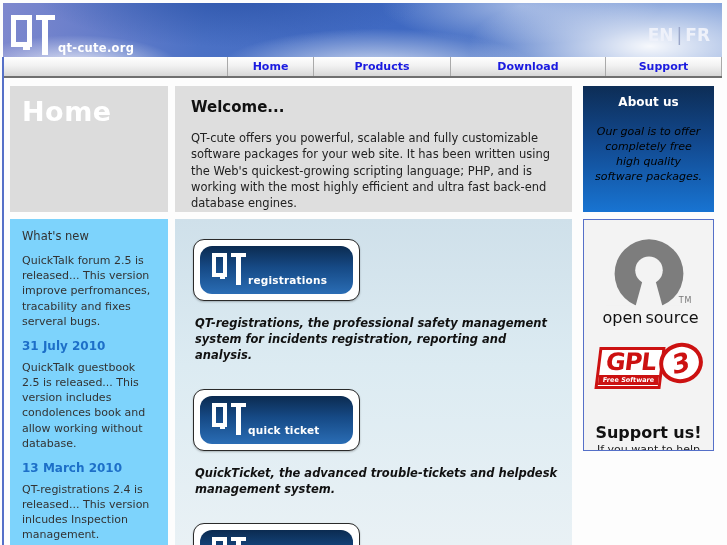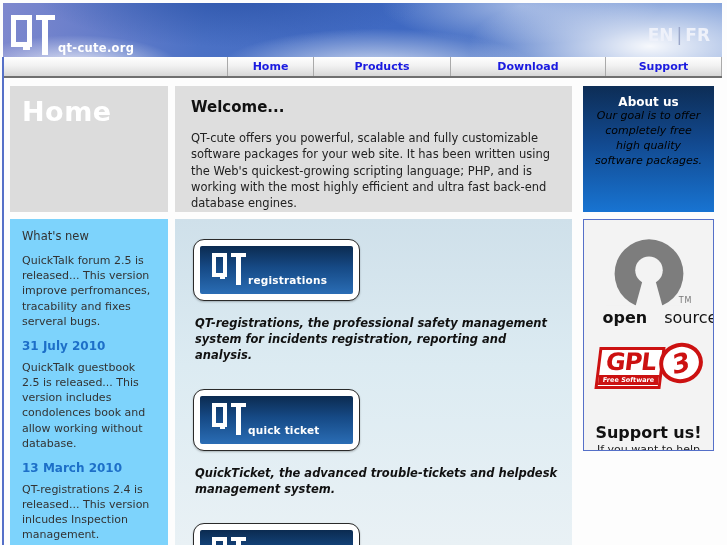--- a/index.html
+++ b/index.html
@@ -77,50 +77,50 @@
   #products-panel {
     left:175px; top:219px; width:397px; height:326px;
     background:linear-gradient(180deg,#cfe0ea 0%,#dcebf2 45%,#e9f1f5 100%);
     padding:20px 20px 0 18px; overflow:hidden;
   }
   .logo-card {
     width:167px; background:#fff; border:1px solid #2a2a2a; border-radius:11px;
     padding:6px; box-shadow:0 1px 2px rgba(0,0,0,.25); cursor:pointer;
   }
   .logo-card .logo-inner {
-    position:relative; height:48px; border-radius:2px;
+    position:relative; height:48px; border-radius:12px;
     background:linear-gradient(180deg,#0b2b50 0%,#164a86 45%,#2a6db5 100%);
   }
   .logo-inner .qt-q { left:12px; top:7px; width:15px; height:24px; border-width:4px; }
   .logo-inner .qt-q::after { right:-2px; bottom:-6px; width:5px; height:5px; }
   .logo-inner .qt-t { left:31px; top:7px; width:15px; height:32px; }
   .logo-inner .qt-t::before { height:4px; }
   .logo-inner .qt-t::after { left:5px; width:5px; height:32px; }
   .logo-label { position:absolute; left:48px; bottom:8px; color:#fff; font-size:10.5px; font-weight:bold; letter-spacing:.2px; }
 
   .product-caption { font-size:11.5px; font-weight:bold; font-style:italic; color:#111; line-height:1.4; margin:14px 0 26px 2px; width:372px; }
 
   
   #about-box {
     left:583px; top:86px; width:131px; height:126px;
     background:linear-gradient(180deg,#0d2d56 0%,#12498f 45%,#1874d2 100%);
     text-align:center; padding:9px 10px;
   }
-  #about-box .about-title { color:#fff; font-size:12px; font-weight:bold; }
+  #about-box .about-title { color:#fff; font-size:12px; font-weight:bold; margin-bottom:16px; }
   #about-box .about-body { color:#000; font-size:11px; font-weight:normal; font-style:italic; line-height:1.35; }
 
   #info-box {
     left:583px; top:219px; width:131px; height:232px;
     background:#f3f3f3; border:1px solid #5570c8; text-align:center; overflow:hidden;
   }
   #osi-logo { position:relative; display:inline-block; margin-top:14px; width:92px; cursor:pointer; }
   #osi-logo svg { display:block; margin:0 auto; }
   #osi-logo .tm { position:absolute; right:2px; bottom:22px; font-size:8px; color:#777; letter-spacing:1px; }
   #osi-logo .osi-text { font-size:16px; color:#111; margin-top:-2px; }
-  #osi-logo .osi-text .b { font-weight:bold; margin-right:17px;text-align:right; }
+  #osi-logo .osi-text .b { font-weight:normal; margin-right:3px;text-align:right; }
 
   #gpl-logo { position:relative; display:inline-block; margin-top:16px; width:108px; height:52px; cursor:pointer; }
   .gpl-box {
     position:absolute; left:2px; top:4px; width:66px; height:42px;
     background:#fff; border:3px solid #cc1111; transform:skewX(-7deg);
   }
   .gpl-box .gpl-word { font-size:24px; font-weight:800; color:#cc1111; line-height:24px; letter-spacing:-1px; }
   .gpl-box .gpl-sub { background:#cc1111; color:#fff; font-size:6.5px; font-weight:bold; padding:1px 0; margin-top:1px; }
   .gpl-three {
     position:absolute; right:0; top:0; width:44px; height:40px;

